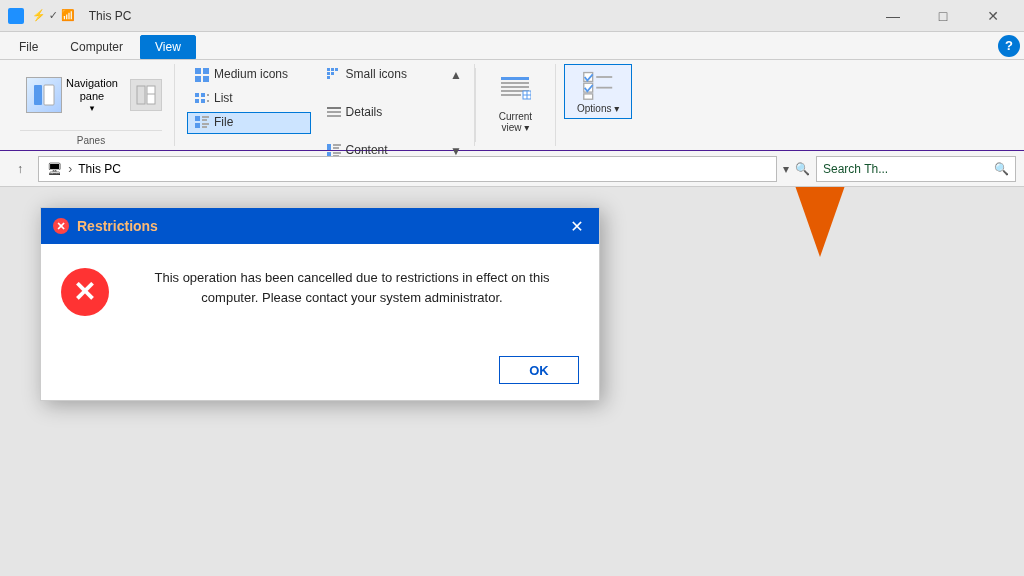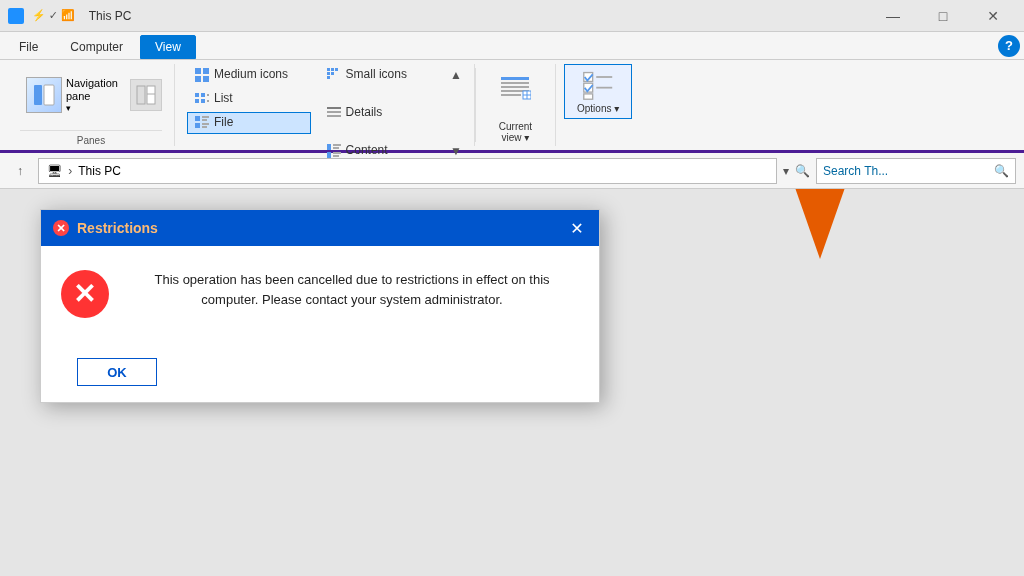--- a/index.html
+++ b/index.html
@@ -47,21 +47,21 @@
       cursor: pointer;
       color: #555;
       background: transparent;
       border: none;
     }
     .title-bar-btn:last-child { background: transparent; }
 
     
     .ribbon {
       background: #f5f5f5;
-      border-bottom: 3px solid #4c1d95;
+      border-bottom: 1px solid #4c1d95;
     }
     .ribbon-tabs {
       display: flex;
       align-items: flex-end;
       padding: 0 4px;
       border-bottom: 1px solid #ccc;
       height: 28px;
     }
     .ribbon-tab {
       padding: 4px 14px;
@@ -182,21 +182,21 @@
       padding-top: 4px;
     }
 
     .view-btn {
       display: flex;
       flex-direction: column;
       align-items: center;
       cursor: pointer;
       padding: 4px 8px;
       border: 1px solid transparent;
-      gap: 16px;
+      gap: 6px;
       min-width: 50px;
     }
 
     .view-btn-icon {
       width: 32px; height: 32px;
       display: flex; align-items: center; justify-content: center;
     }
     .view-btn-label {
       font-size: 10px;
       color: #333;
@@ -368,22 +368,22 @@
     .dialog-message {
       font-size: 13px;
       color: #222;
       line-height: 1.5;
       flex: 1;
       text-align: center;
     }
 
     .dialog-footer {
       display: flex;
-      justify-content: flex-start;
-      padding: 12px 36px 16px;
+      justify-content: flex-end;
+      padding: 12px 20px 16px;
     }
     .dialog-ok-btn {
       width: 80px;
       height: 28px;
       background: white;
       border: 1px solid #0055cc;
       color: #0055cc;
       font-size: 13px;
       font-weight: 600;
       cursor: pointer;
@@ -411,21 +411,21 @@
     <div class="ribbon-tab">File</div>
     <div class="ribbon-tab">Computer</div>
     <div class="ribbon-tab active">View</div>
     <div class="ribbon-help">?</div>
   </div>
 
   <div class="ribbon-body">
 
     <div class="ribbon-group panes-group">
       <div class="ribbon-group-content">
-        <div style="display:flex;align-items:center;gap:6px;">
+        <div style="display:flex;align-items:center;gap:6px;text-align:center;">
           <div class="nav-pane-btn">
             <div style="display:flex;align-items:center;gap:4px;">
               <div style="width:36px;height:36px;background:linear-gradient(135deg,#ddeeff,#aaccff);border:1px solid #aaa;display:flex;align-items:center;justify-content:center;">
                 <svg width="24" height="24" viewBox="0 0 24 24">
                   <rect x="2" y="2" width="8" height="20" fill="#5599ee" rx="1"></rect>
                   <rect x="12" y="2" width="10" height="20" fill="white" stroke="#aaa" rx="1"></rect>
                 </svg>
               </div>
               <div style="display:flex;flex-direction:column;">
                 <span style="font-size:11px;line-height:1.2;">Navigation<br>pane</span>
@@ -589,21 +589,21 @@
 <div class="address-bar">
   <div class="addr-nav-btn">↑</div>
   <div class="addr-path">
     <span>🖥</span>
     <span class="addr-separator">›</span>
     <span>This PC</span>
   </div>
   <span style="font-size:12px;color:#555;cursor:pointer;">▾</span>
   <span style="font-size:12px;color:#555;">🔍</span>
   <div class="addr-search">
-    <span style="color:#0369a1;font-size:12px;">Search Th...</span>
+    <span style="color:#14532d;font-size:12px;">Search Th...</span>
     <span style="margin-left:auto;">🔍</span>
   </div>
 </div>
 
 <div class="content-area">
 
   <svg class="arrow-overlay" viewBox="0 0 1024 200" preserveAspectRatio="none" style="position:absolute;top:-120px;left:0;width:100%;height:200px;pointer-events:none;">
     <defs>
       <marker id="arrowhead" markerWidth="10" markerHeight="7" refX="5" refY="3.5" orient="auto">
         <polygon points="0 0, 10 3.5, 0 7" fill="#ff6600"></polygon>

